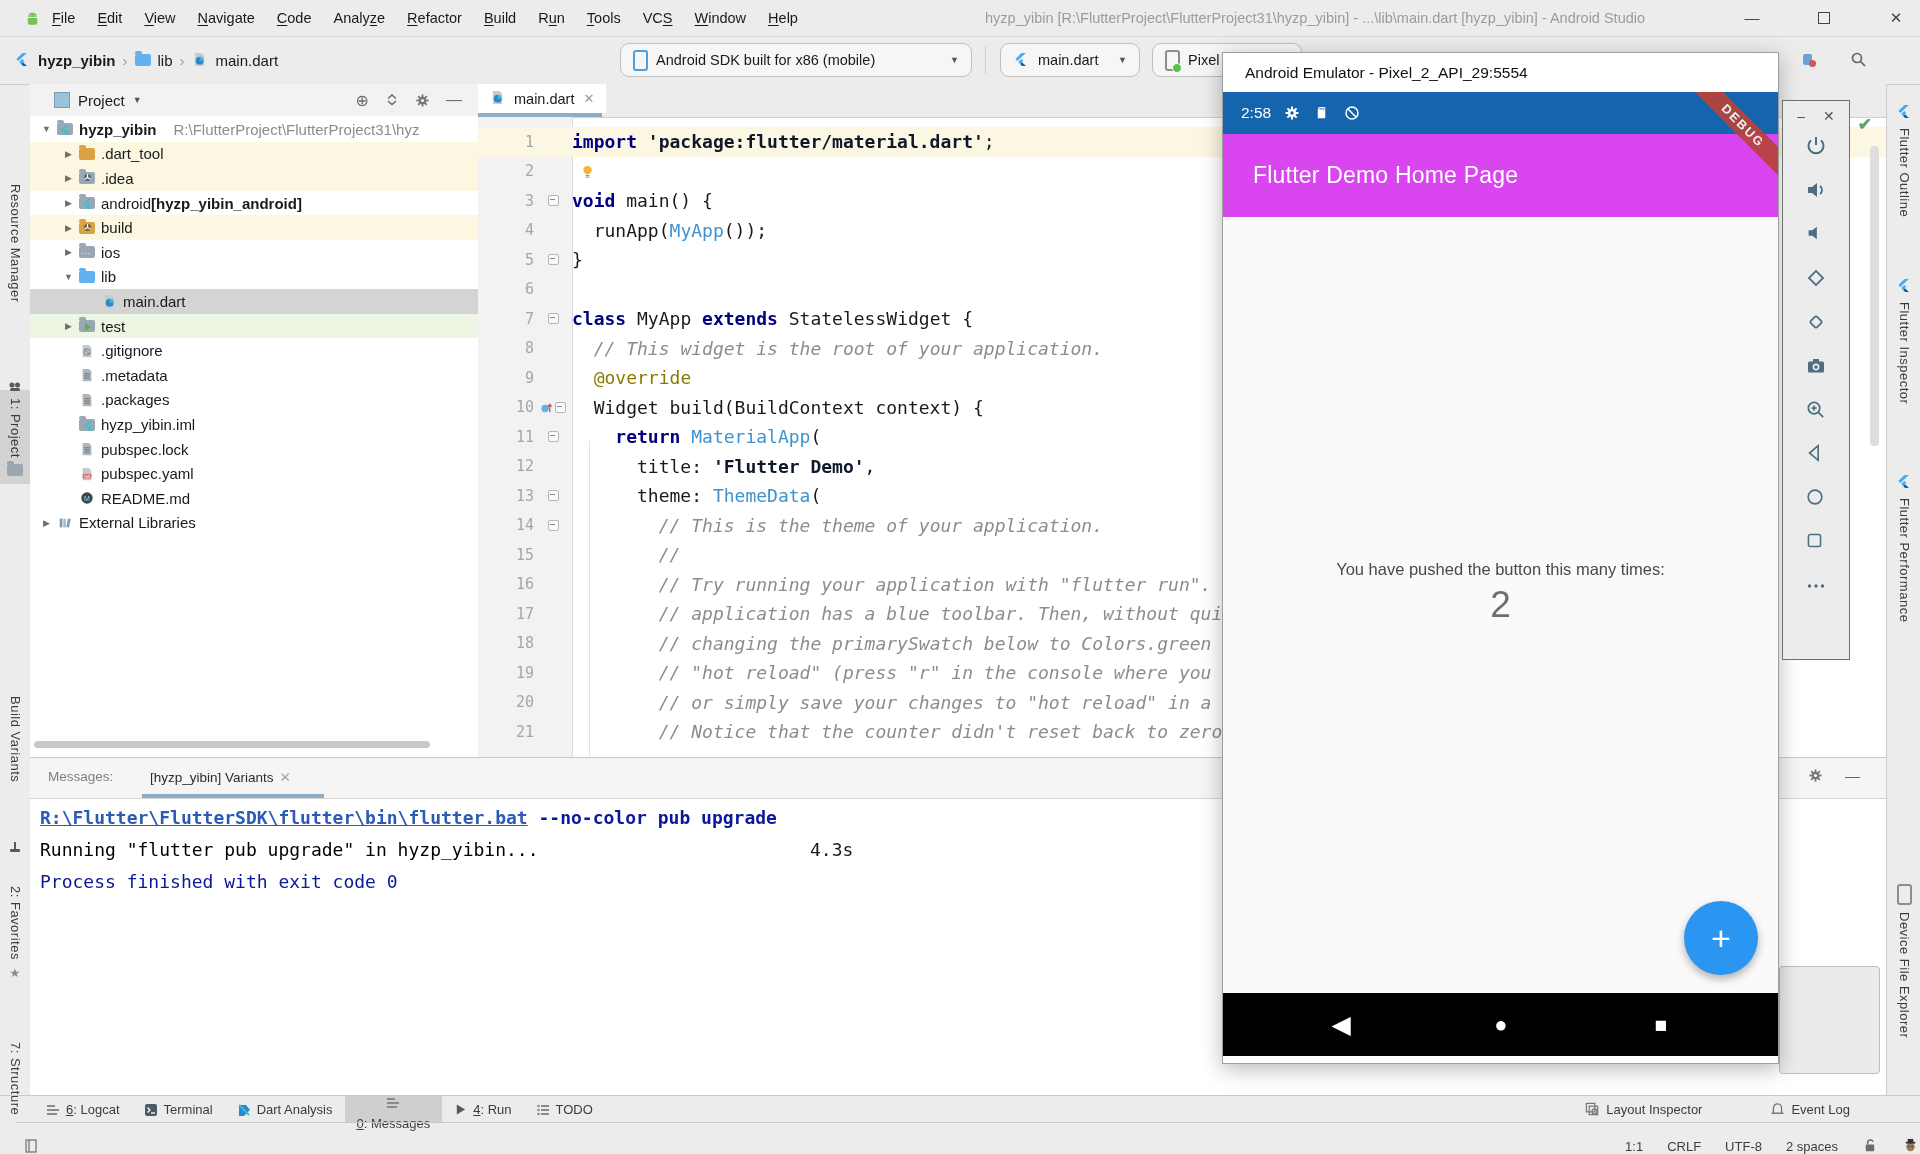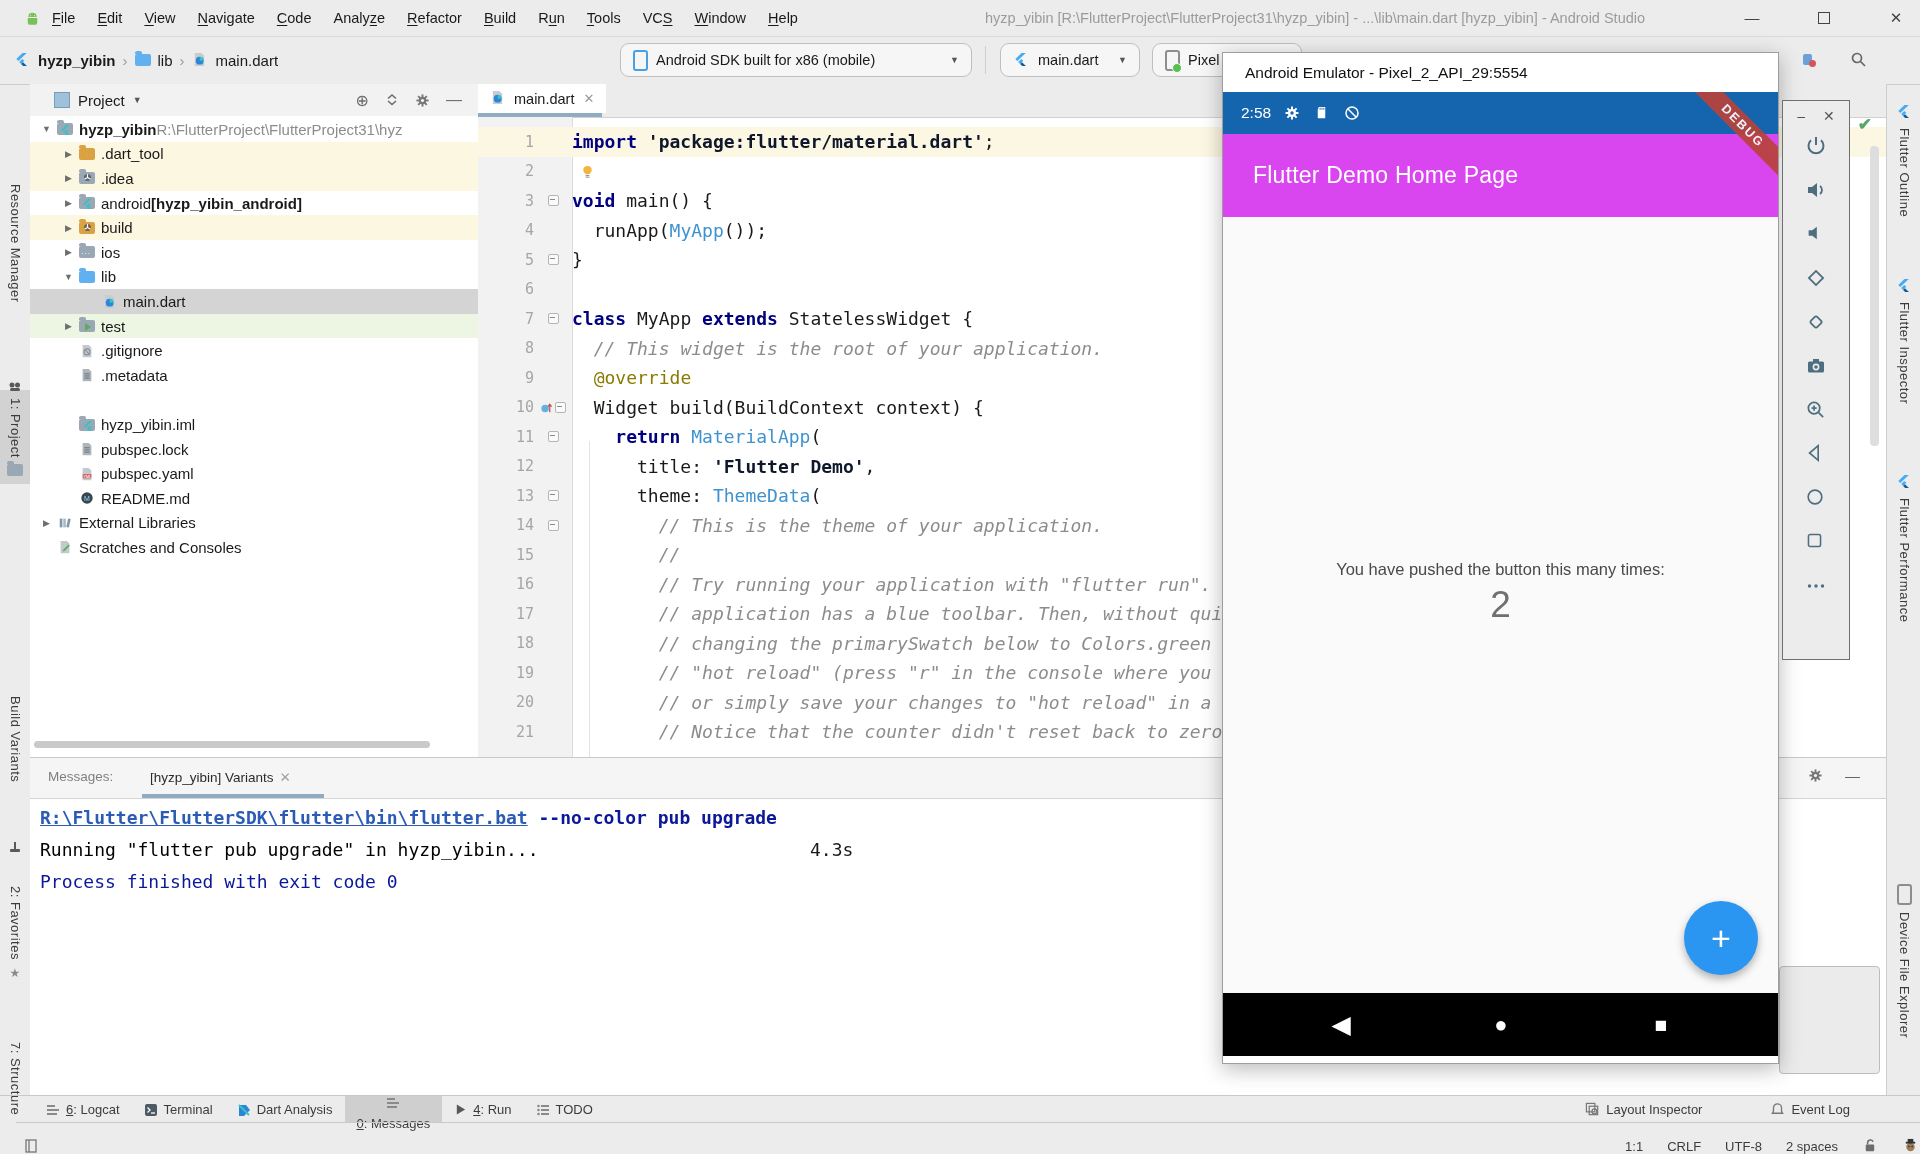--- a/index.html
+++ b/index.html
@@ -37,21 +37,21 @@
              font-size:15px;gap:8px;padding-left:24px;box-sizing:border-box;}
   .pp-icons{margin-left:auto;display:flex;align-items:center;gap:16px;padding-right:16px;color:#6d6d6d;font-size:16px;}
   .tree{position:absolute;left:0;top:33px;right:0;bottom:0;}
   .tree-row{position:absolute;left:0;right:0;height:24.6px;display:flex;align-items:center;font-size:15px;white-space:nowrap;}
   .tree-row .arrow{width:17px;text-align:center;font-size:9px;color:#6e6e6e;flex:none;}
   .tree-row .ticon{width:20px;flex:none;display:flex;justify-content:center;}
   .tree-row .lbl{margin-left:4px;}
   .row-yellow{background:#fbf7e1;}
   .row-green{background:#edf6e3;}
   .row-selected{background:#d4d4d4;}
-  .suffix{color:#8c8c8c;}
+  .suffix{color:#8c8c8c;margin-left:17px;}
   .folder{width:16px;height:12px;border-radius:2px;position:relative;}
   .folder:before{content:"";position:absolute;left:0;top:-3px;width:7px;height:3px;border-radius:2px 2px 0 0;background:inherit;}
   .hscroll{position:absolute;left:4px;top:657px;width:396px;height:7px;background:#c9c9c9;border-radius:4px;}
   
   .editor{left:478px;top:84px;width:1408px;height:673px;background:#fff;}
   .tabbar{position:absolute;left:0;top:0;right:0;height:33px;background:#ececec;border-bottom:1px solid #d0d0d0;}
   .tab{position:absolute;left:0;top:0;height:29px;background:#fff;display:flex;align-items:center;gap:7px;
        padding:0 12px;font-size:14.5px;}
   .tab-underline{position:absolute;left:0;top:29px;height:4px;}
   .tab .x{color:#999;font-size:13px;margin-left:2px;}
@@ -408,20 +408,33 @@
           <span class="ticon">
             <svg viewBox="0 0 16 16" width="14" height="14">
               <path fill="#aeb6bd" d="M3 1h7l3 3v11H3z"></path>
               <rect x="5" y="6" width="6" height="1.2" fill="#6d757c"></rect>
               <rect x="5" y="8.5" width="6" height="1.2" fill="#6d757c"></rect>
               <rect x="5" y="11" width="6" height="1.2" fill="#6d757c"></rect>
             </svg>
           </span>
           <span class="lbl">.metadata</span>
         </div>
+        <div class="tree-row" style="top: 270.6px;">
+          <span style="width:30px;flex:none"></span>
+          <span class="arrow"></span>
+          <span class="ticon">
+            <svg viewBox="0 0 16 16" width="14" height="14">
+              <path fill="#aeb6bd" d="M3 1h7l3 3v11H3z"></path>
+              <rect x="5" y="6" width="6" height="1.2" fill="#6d757c"></rect>
+              <rect x="5" y="8.5" width="6" height="1.2" fill="#6d757c"></rect>
+              <rect x="5" y="11" width="6" height="1.2" fill="#6d757c"></rect>
+            </svg>
+          </span>
+          <span class="lbl">.packages</span>
+        </div>
         <div class="tree-row" style="top: 295.2px;">
           <span style="width:30px;flex:none"></span>
           <span class="arrow"></span>
           <span class="ticon">
             <span style="position:relative;width:16px;height:13px;display:inline-block">
               <span class="folder" style="background:#9aa7b4;position:absolute;left:0;top:1px"></span>
               <svg style="position:absolute;left:4px;top:3px" viewBox="0 0 10 10" width="10" height="10">
                 <path fill="#39c1c8" d="M6 0 1 5l1.5 1.5L9 0zM6 5 4 7l2 3h3L6.8 6.8 9 5z"></path>
               </svg>
             </span>
@@ -468,31 +481,20 @@
           <span style="width:8px;flex:none"></span>
           <span class="arrow">▶</span>
           <span class="ticon">
             <svg viewBox="0 0 16 16" width="14" height="14">
               <rect x="2" y="3" width="3" height="10" fill="#7e97ab"></rect>
               <rect x="6" y="3" width="3" height="10" fill="#a9bac8"></rect>
               <rect x="10.5" y="3" width="3" height="10" transform="rotate(12 12 8)" fill="#7e97ab"></rect>
             </svg>
           </span>
           <span class="lbl">External Libraries</span>
-        </div>
-        <div class="tree-row" style="top: 418.2px;">
-          <span style="width:8px;flex:none"></span>
-          <span class="arrow"></span>
-          <span class="ticon">
-            <svg viewBox="0 0 16 16" width="14" height="14">
-              <path fill="#c2c9cf" d="M3 1h7l3 3v11H3z"></path>
-              <path d="M6 11 12 5l1.5 1.5L7.5 12.5 5.5 13z" fill="#5caf4e"></path>
-            </svg>
-          </span>
-          <span class="lbl">Scratches and Consoles</span>
         </div>
       </div>
     <div class="hscroll"></div>
   </div>
 
   <div class="abs editor">
     <div class="tabbar">
       <div class="tab">
         <span class="icon16">
             <svg viewBox="0 0 16 16" width="15" height="15">

